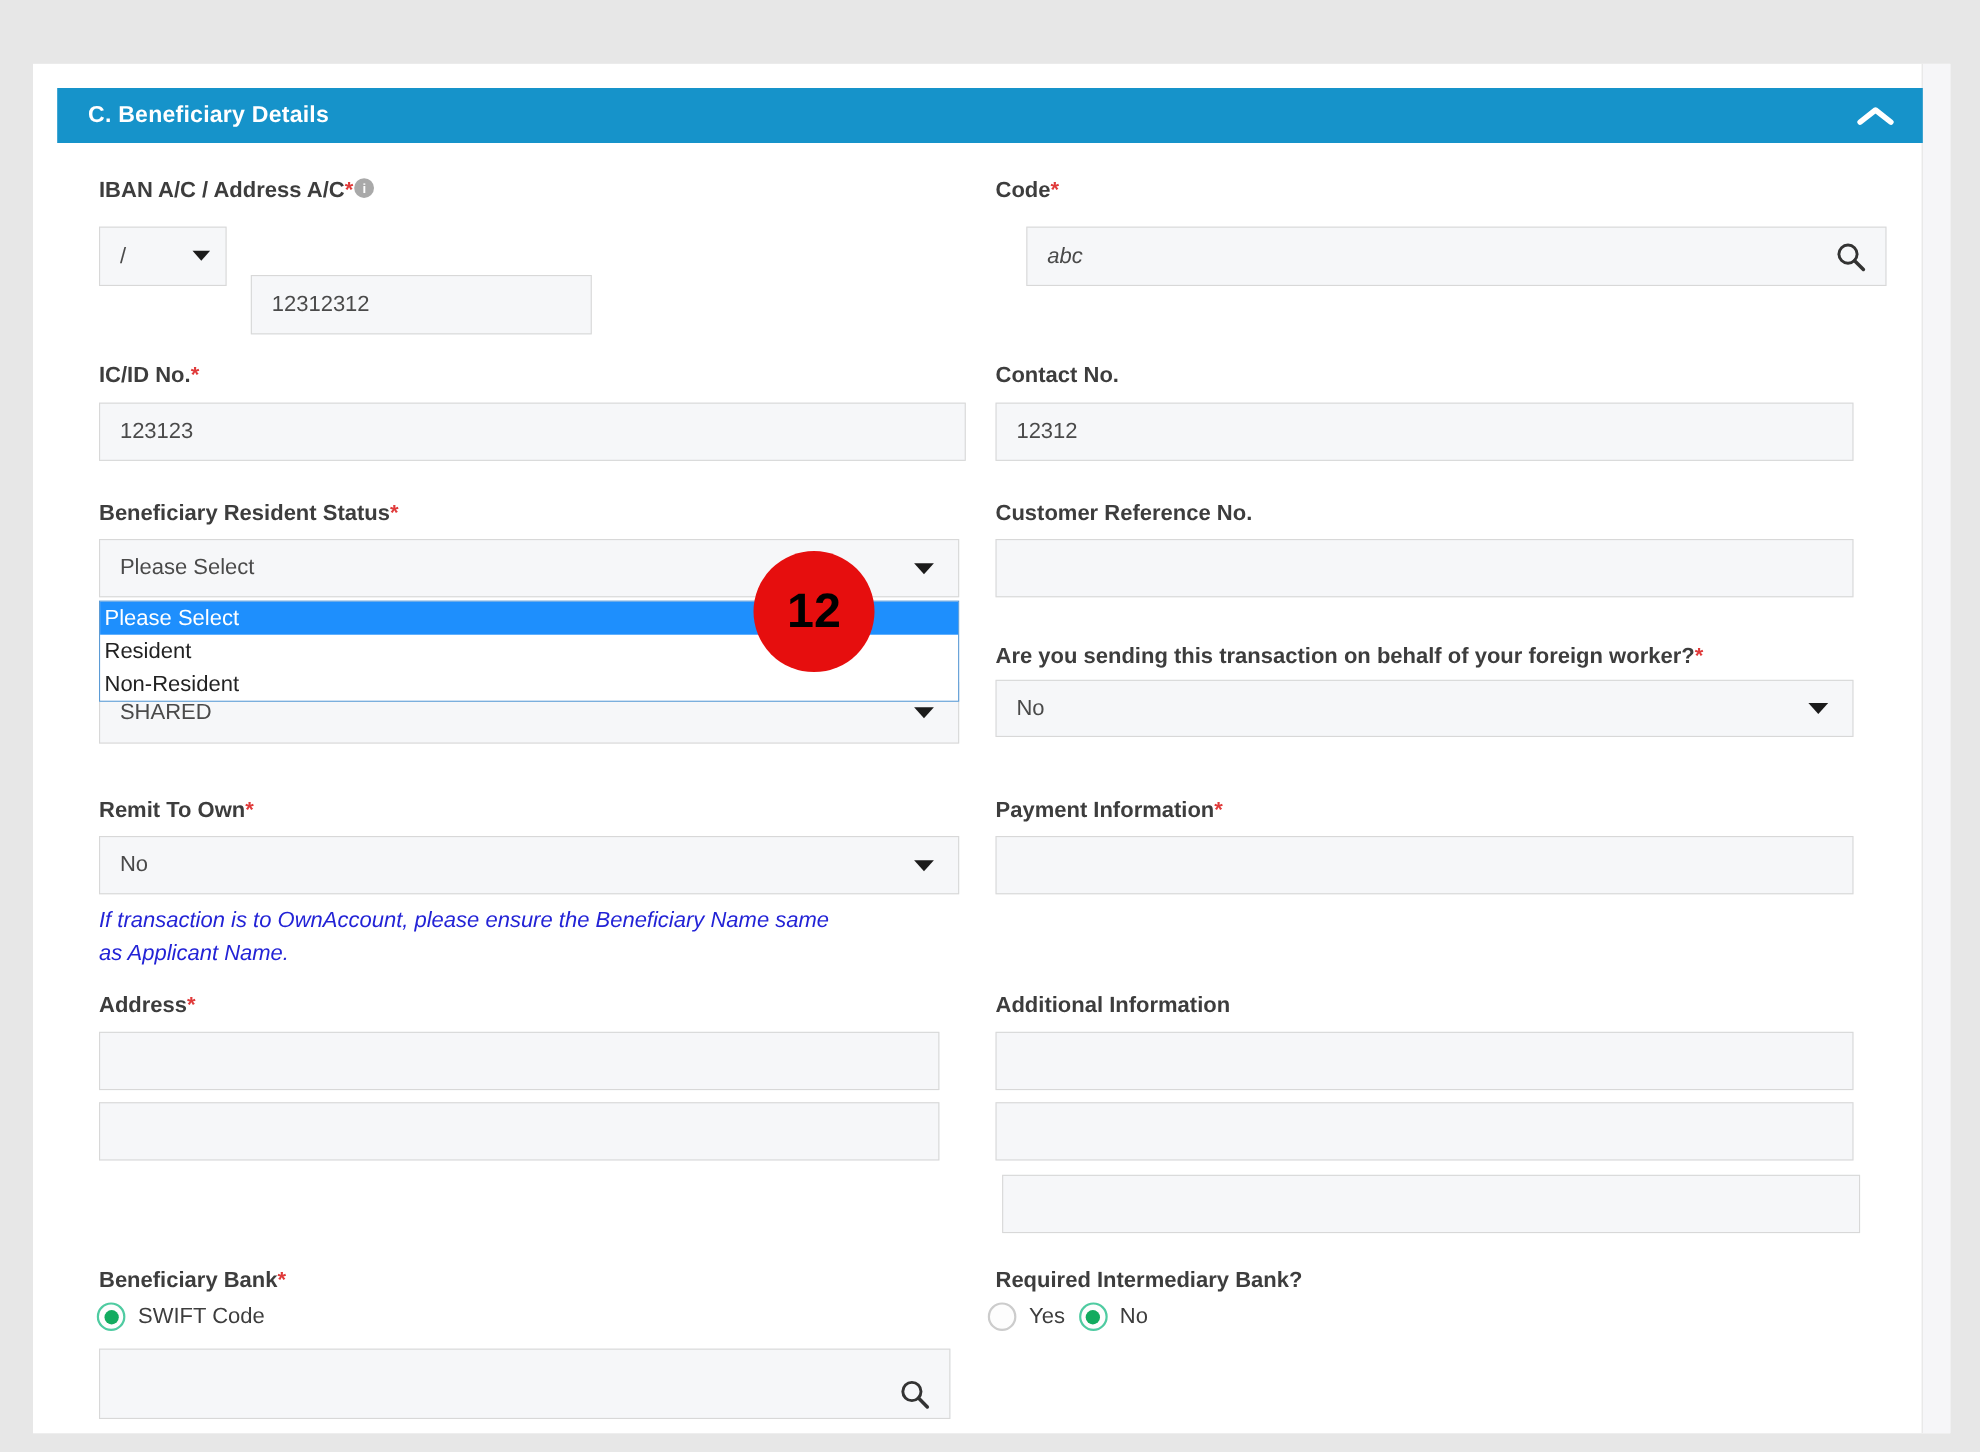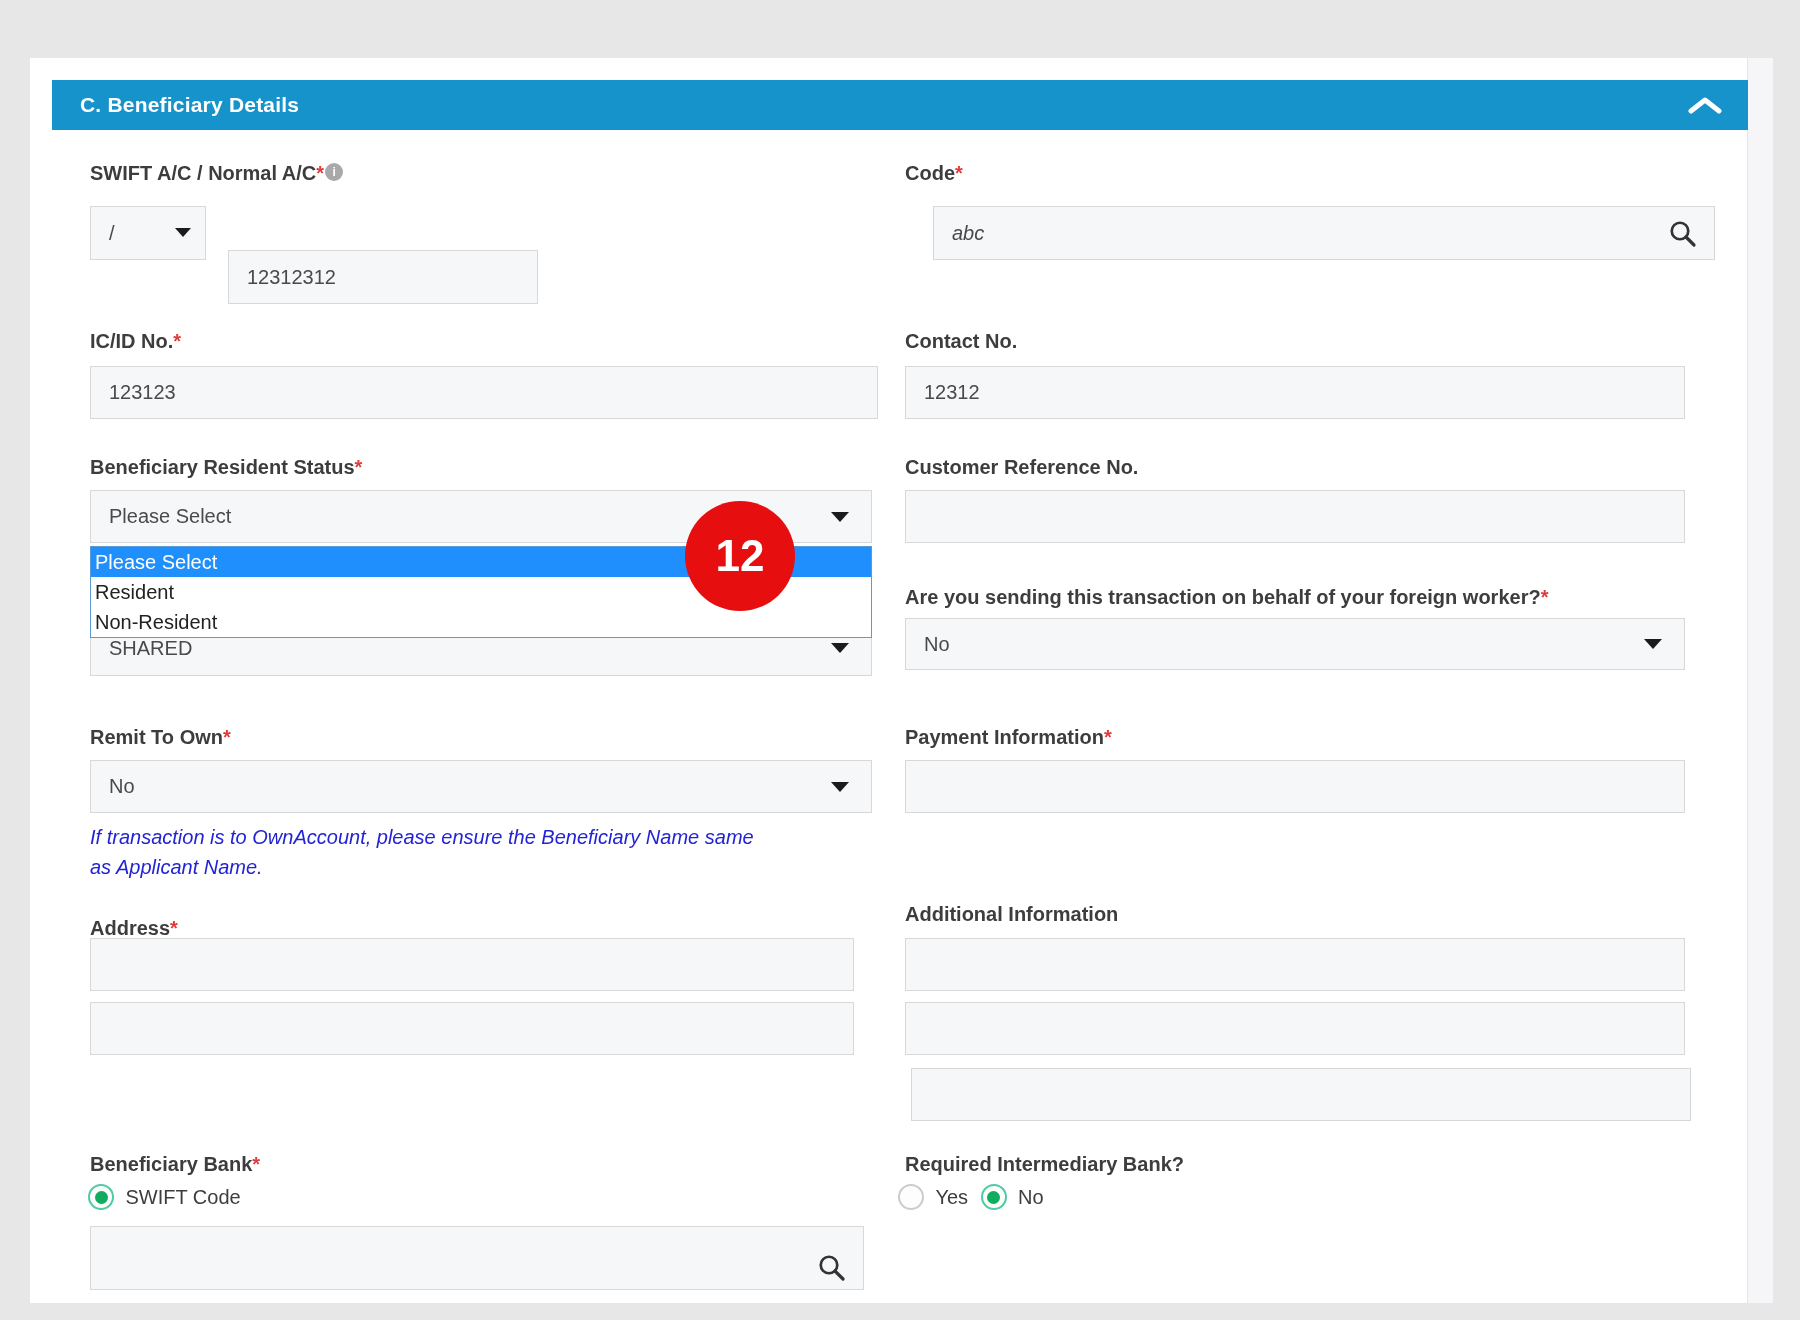--- a/index.html
+++ b/index.html
@@ -81,21 +81,21 @@
     content:""; position:absolute; left:50%; top:50%; width:13px; height:13px;
     margin:-6.5px 0 0 -6.5px; border-radius:50%; background:#12ab5f;
   }
   .radio-label{
     display:inline-block; vertical-align:middle; font-size:20px; color:#3d3d3d; margin-left:7px;
   }
   .radio-row{ position:absolute; white-space:nowrap; }
 
   .badge{
     position:absolute; left:655px; top:443px; width:110px; height:110px; border-radius:50%;
-    background:#e60e0e; color:#ffffff; font-size:44px; font-weight:bold;
+    background:#e60e0e; color:#000000; font-size:44px; font-weight:bold;
     display:flex; align-items:center; justify-content:center; z-index:20;
   }
 </style>
 </head>
 <body>
 
 <div class="canvas">
   <div class="window">
 
     <div class="scroll-track"></div>
@@ -105,21 +105,21 @@
       <div class="collapse-btn">
         <span>
           <svg width="34" height="18" viewBox="0 0 34 18">
             <polyline points="3,15 17,4 31,15" fill="none" stroke="#ffffff" stroke-width="5" stroke-linecap="round" stroke-linejoin="round"></polyline>
           </svg>
         </span>
       </div>
     </div>
 
     <div class="label" style="left:60px; top:104px;">
-      <span>SWIFT A/C / Normal A/C</span><span class="req">*</span><span class="info-icon">i</span>
+      <span>IBAN A/C / Address A/C</span><span class="req">*</span><span class="info-icon">i</span>
     </div>
     <div class="field select" style="left:60px; top:148px; width:116px; height:54px;">
       <span class="val">/</span>
       <span class="caret small"></span>
     </div>
     <div class="field" style="left:198px; top:148px; width:310px; height:54px;margin-top:44px;">
       <span class="val">12312312</span>
     </div>
 
     <div class="label" style="left:875px; top:104px;">
@@ -188,21 +188,21 @@
     </div>
     <div class="note">If transaction is to OwnAccount, please ensure the Beneficiary Name same as Applicant Name.</div>
 
     <div class="label" style="left:875px; top:668px;">
       <span>Payment Information</span><span class="req">*</span>
     </div>
     <div class="field" style="left:875px; top:702px; width:780px; height:53px;">
       <span class="val"></span>
     </div>
 
-    <div class="label" style="left:60px; top:845px;margin-top:14px;">
+    <div class="label" style="left:60px; top:845px;">
       <span>Address</span><span class="req">*</span>
     </div>
     <div class="field" style="left:60px; top:880px; width:764px; height:53px;">
       <span class="val"></span>
     </div>
     <div class="field" style="left:60px; top:944px; width:764px; height:53px;">
       <span class="val"></span>
     </div>
 
     <div class="label" style="left:875px; top:845px;">Additional Information</div>

